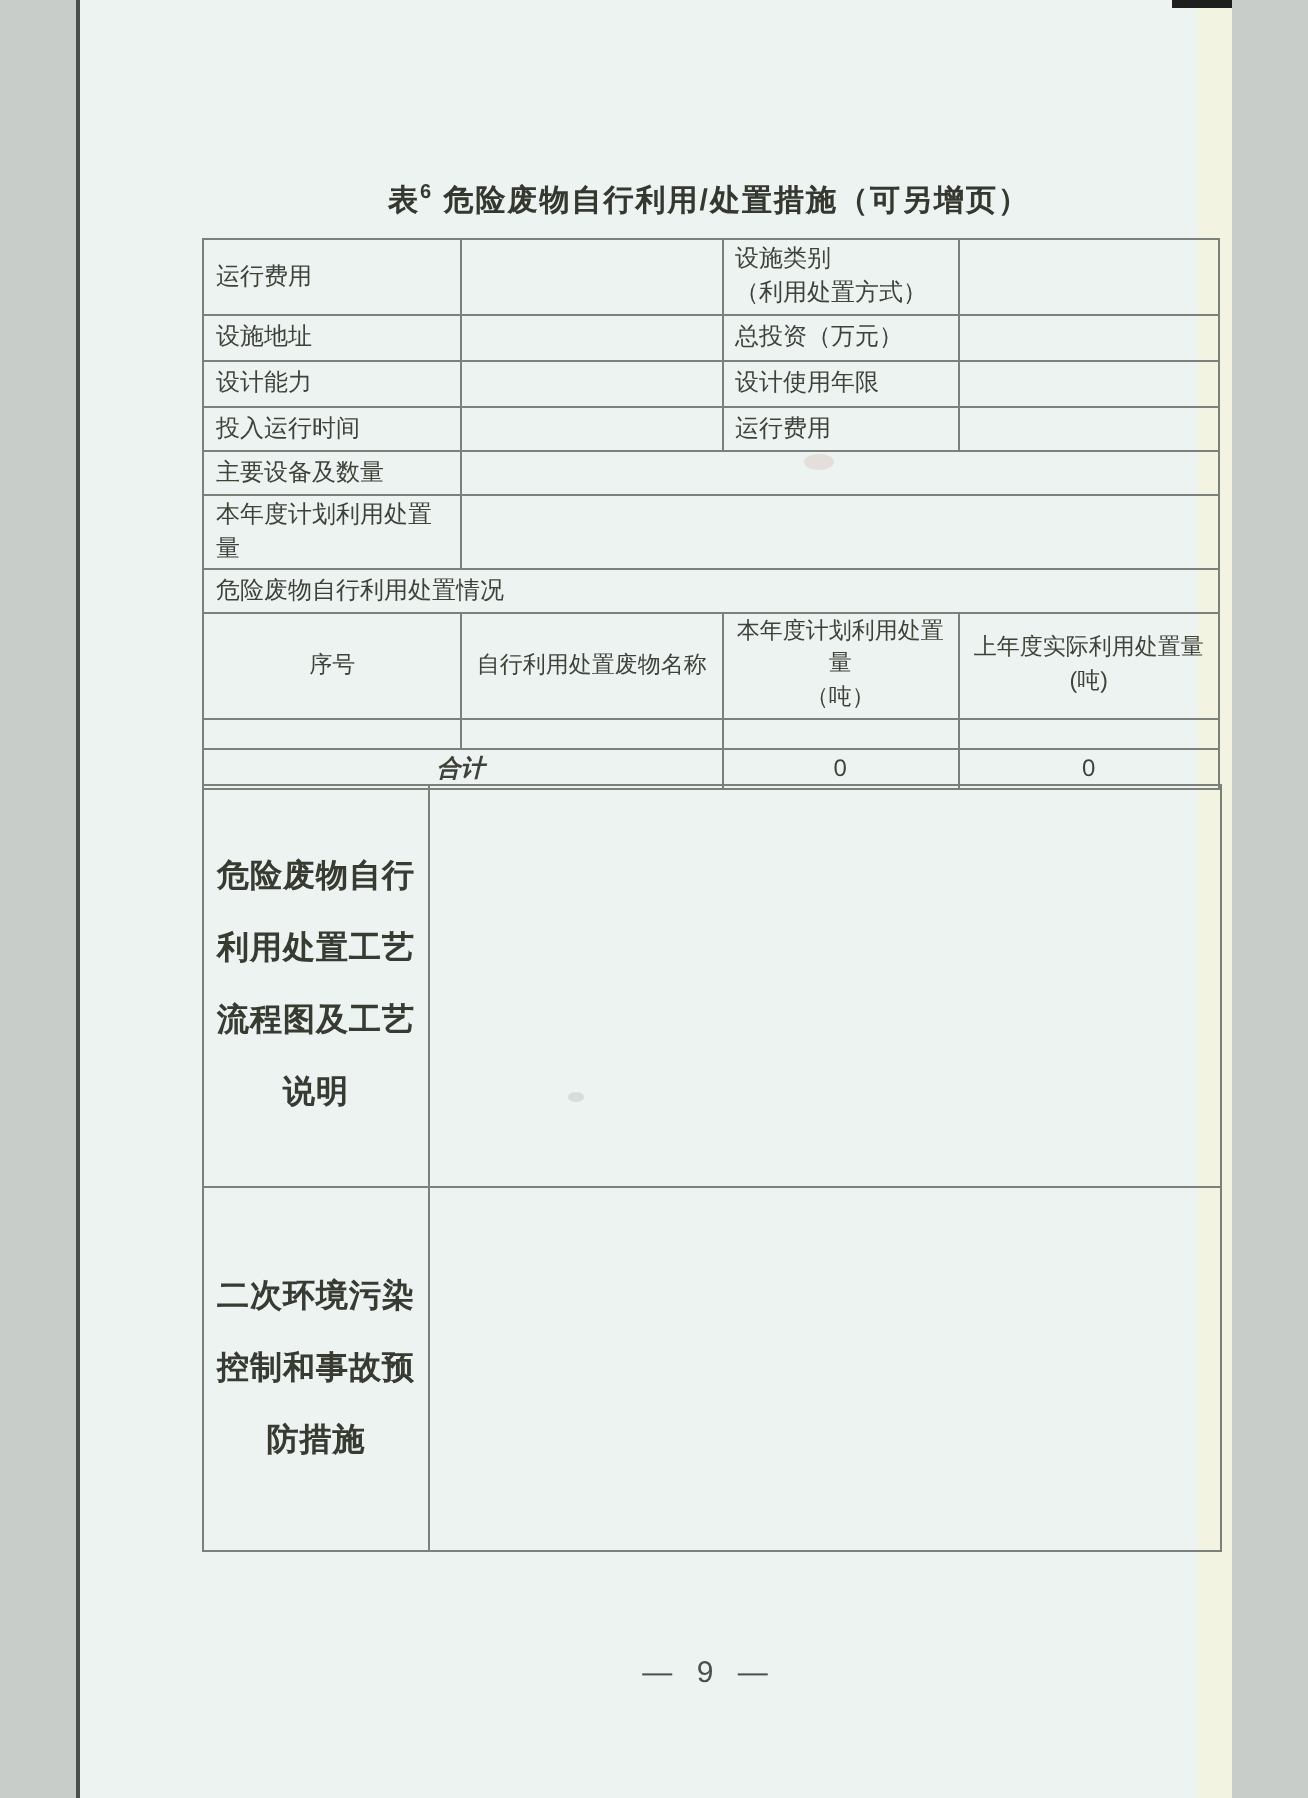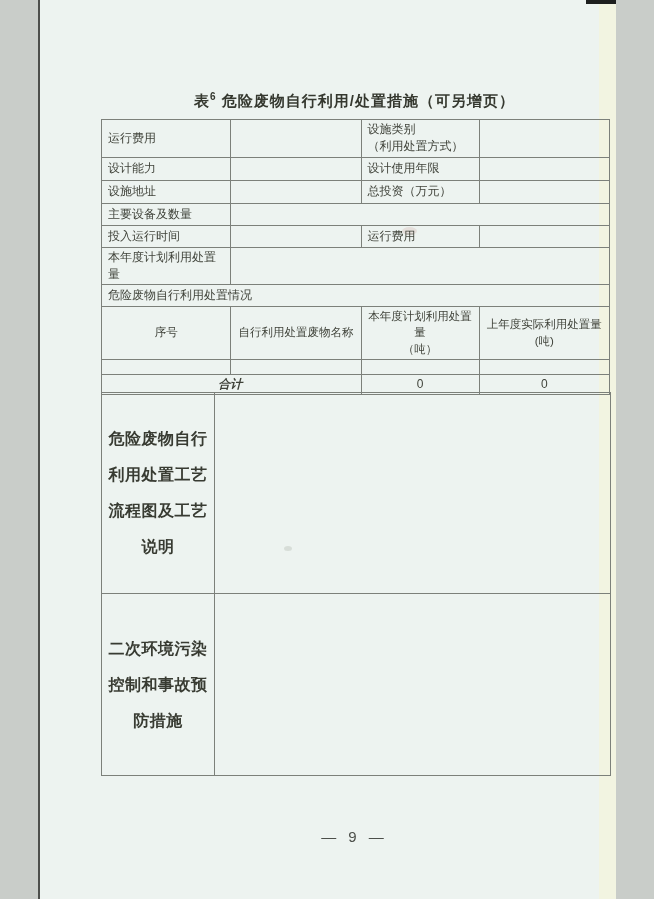--- a/index.html
+++ b/index.html
@@ -82,40 +82,40 @@
 
     <tbody>
         <tr class="h34">
       <td>运行费用</td>
       <td></td>
       <td class="pre">设施类别
 （利用处置方式）</td>
       <td></td>
     </tr>
     <tr class="h23">
-      <td>设计能力</td>
-      <td></td>
-      <td>设计使用年限</td>
-      <td></td>
-    </tr>
-    <tr class="h23">
       <td>设施地址</td>
       <td></td>
       <td>总投资（万元）</td>
       <td></td>
     </tr>
-    <tr class="h22">
-      <td>主要设备及数量</td>
-      <td colspan="3"></td>
+    <tr class="h23">
+      <td>设计能力</td>
+      <td></td>
+      <td>设计使用年限</td>
+      <td></td>
     </tr>
     <tr class="h22">
       <td>投入运行时间</td>
       <td></td>
       <td>运行费用</td>
       <td></td>
+    </tr>
+    <tr class="h22">
+      <td>主要设备及数量</td>
+      <td colspan="3"></td>
     </tr>
     <tr class="h23">
       <td>本年度计划利用处置量</td>
       <td colspan="3"></td>
     </tr>
     <tr class="h22">
       <td colspan="4" class="section-head">危险废物自行利用处置情况</td>
     </tr>
     <tr class="h34">
       <td class="colhead">序号</td>

